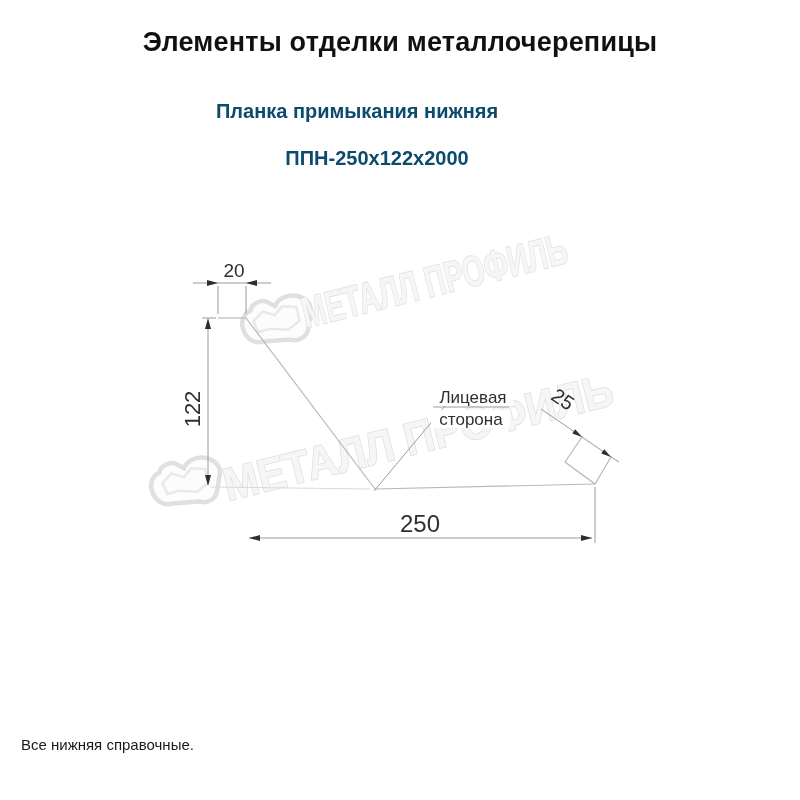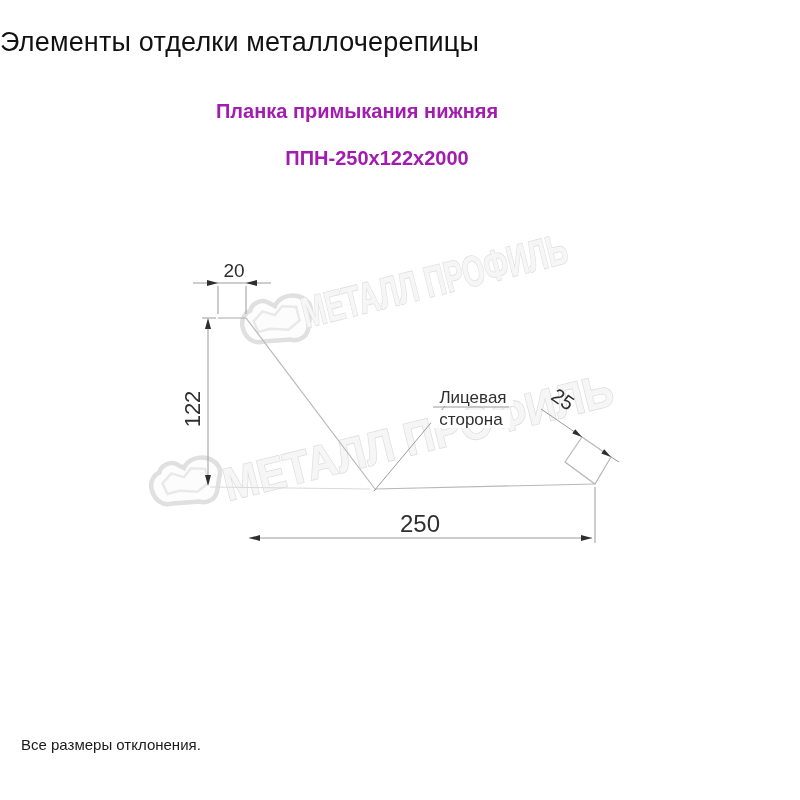--- a/index.html
+++ b/index.html
@@ -1,21 +1,21 @@
 <!DOCTYPE html>
 <html><head>
 <meta charset="utf-8">
 <style>
   html,body{margin:0;padding:0;background:#fff;}
   .page{position:relative;width:800px;height:800px;background:#ffffff;overflow:hidden;
         font-family:"Liberation Sans",sans-serif;}
-  .title{position:absolute;top:27px;left:0;width:800px;text-align:left;
-         font-size:27px;font-weight:normal;color:#111;letter-spacing:.2px;white-space:nowrap;}
+  .title{position:absolute;top:27px;left:0;width:800px;text-align:center;
+         font-size:27px;font-weight:bold;color:#111;letter-spacing:.2px;white-space:nowrap;}
   .sub{position:absolute;transform:translateX(-50%);font-weight:bold;font-size:20px;
-       color:#a21caf;white-space:nowrap;}
+       color:#0c4a6e;white-space:nowrap;}
   #sub-name{left:357px;top:100px;}
   #sub-sku{left:377px;top:147px;}
   svg.drawing{position:absolute;left:0;top:0;}
   .footer-note{position:absolute;left:21px;font-size:15px;color:#1a1a1a;white-space:nowrap;}
   #note1{top:736px;}
   #note2{top:763px;}
   .wm-text{font-weight:bold;fill:#f6f6f6;stroke-width:1.6;paint-order:stroke;}
   .dim-label{font-size:19px;}
   text{font-family:"Liberation Sans",sans-serif;}
 </style>
@@ -91,14 +91,14 @@
       <text x="420" y="532" text-anchor="middle" font-size="24">250</text>
       <text transform="translate(559,405) rotate(34)" text-anchor="middle" font-size="20">25</text>
 
       <rect x="433" y="388" width="80" height="18" fill="#ffffff"></rect>
       <rect x="431" y="410" width="79" height="18" fill="#ffffff"></rect>
       <text x="473" y="403" text-anchor="middle" font-size="17">Лицевая</text>
       <text x="471" y="425" text-anchor="middle" font-size="17">сторона</text>
     </g>
   </svg>
 
-  <div class="footer-note" id="note1">Все размеры отклонения.</div>
+  <div class="footer-note" id="note1">Все нижняя справочные.</div>
 </div>
 
 </body></html>

